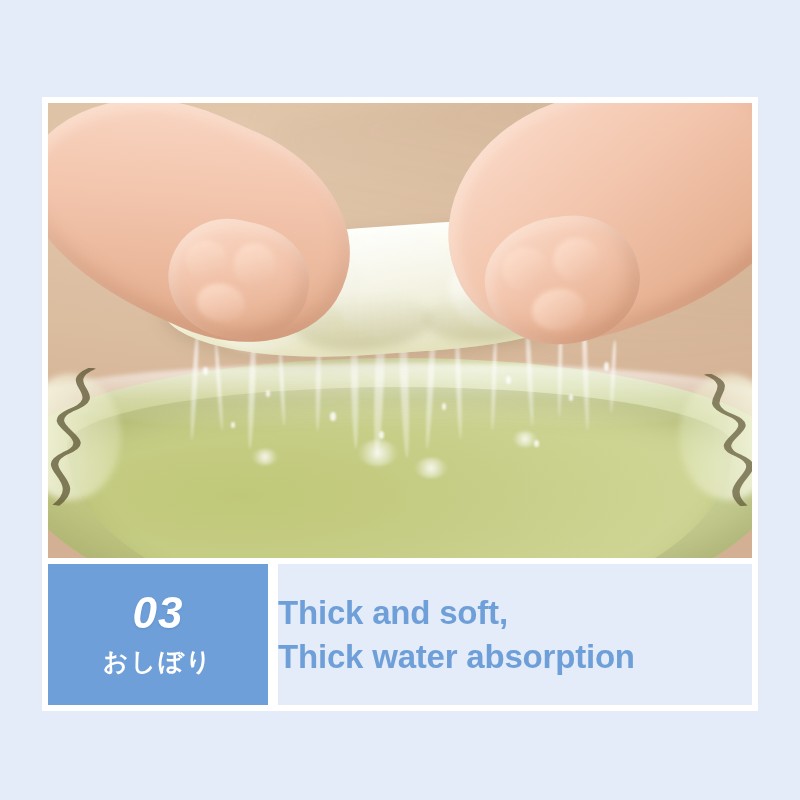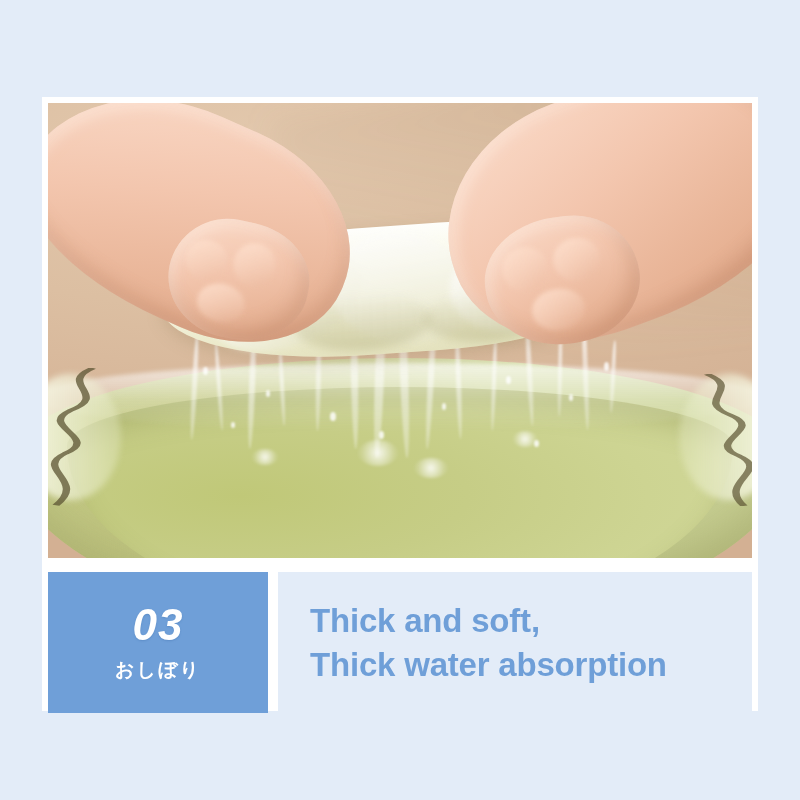--- a/index.html
+++ b/index.html
@@ -146,21 +146,21 @@
   }
   .splash {
     position: absolute; border-radius: 50%;
     background: radial-gradient(circle, rgba(255,255,255,0.85), rgba(255,255,255,0.12) 70%, rgba(255,255,255,0) 100%);
     filter: blur(1.6px);
   }
 
   
   #caption {
     position: relative;
-    margin-top: 14px;
+    margin-top: 6px;
     height: 141px;
     display: flex;
     gap: 10px;
   }
   #badge {
     width: 220px;
     background: #6f9fd8;
     display: flex;
     flex-direction: column;
     align-items: center;
@@ -171,30 +171,29 @@
   #badge-number {
     font-size: 44px;
     font-weight: bold;
     font-style: italic;
     line-height: 1;
     letter-spacing: 1px;
     text-shadow: 0 1px 2px rgba(60,110,170,0.35);
   }
   #badge-sub {
     margin-top: 10px;
-    font-size: 19px;
+    font-size: 25px;
     font-weight: bold;
     letter-spacing: 2px;
   }
   #headline-panel {
     flex: 1;
     background: #e3ecf8;
     display: flex;
     align-items: center;
-    padding-left: 32px;
     box-sizing: border-box;
   }
   #headline {
     color: #6f9fd8;
     font-size: 33px;
     font-weight: bold;
     line-height: 1.32;
     letter-spacing: -0.2px;
   }
   #headline .l2 { display: block; }

